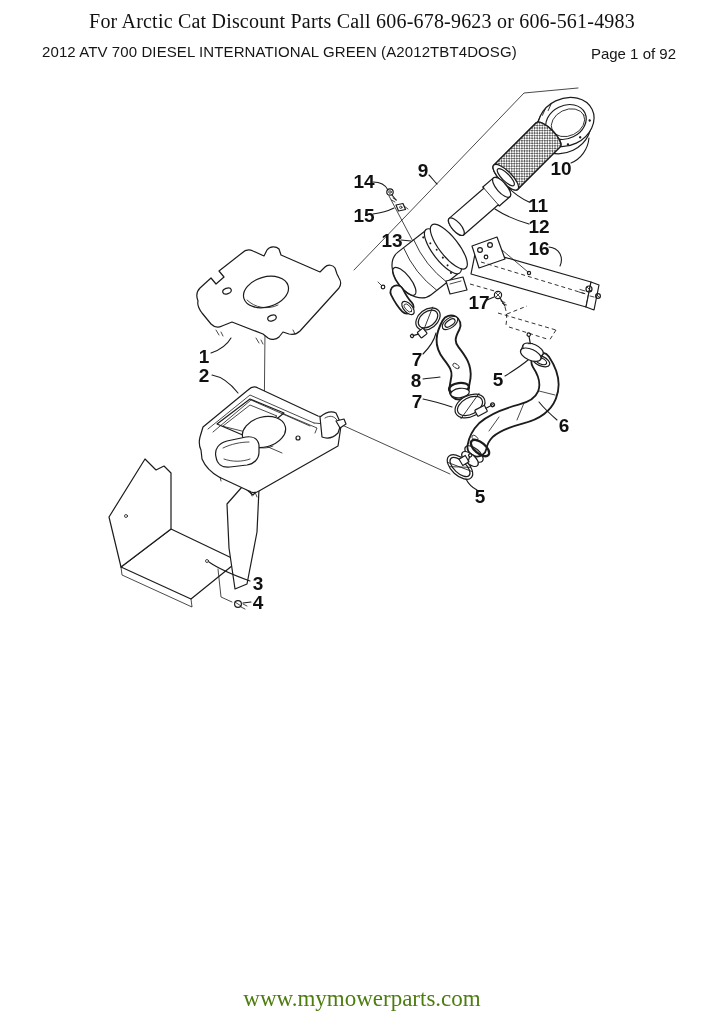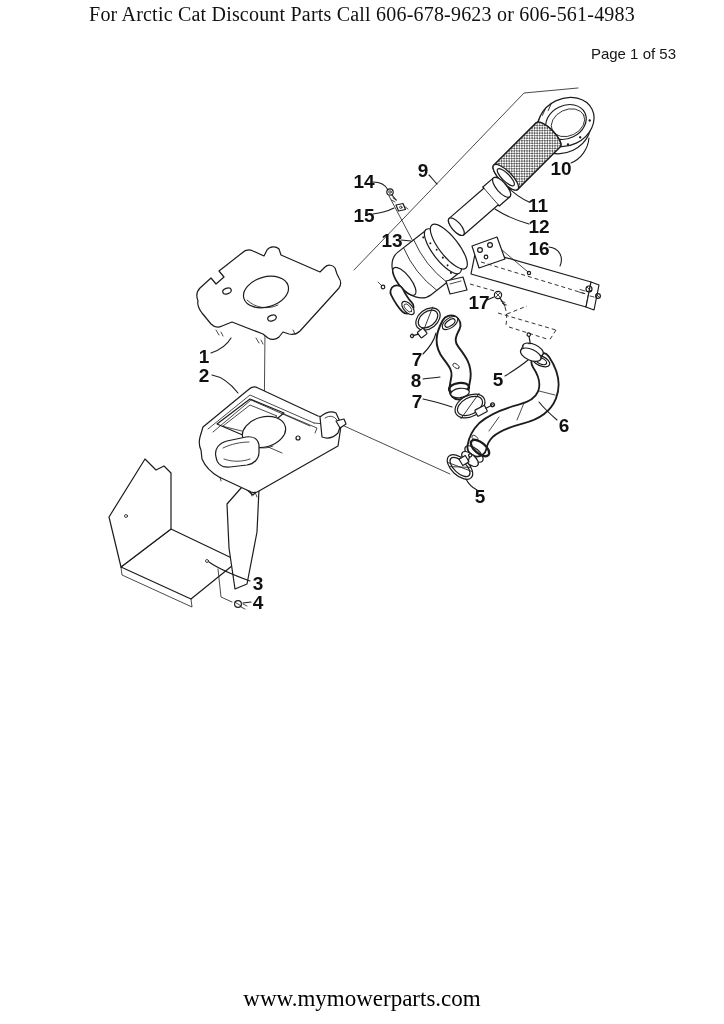--- a/index.html
+++ b/index.html
@@ -5,21 +5,21 @@
   html,body{margin:0;padding:0;background:#e8e8e8;}
   .page{
     position:relative;
     width:724px;height:1024px;
     background:#ffffff;
     overflow:hidden;
     font-family:"Liberation Sans", sans-serif;
     color:#1c1c1c;
   }
   .promo-header{
-    position:absolute;top:3px;left:0;width:724px;
+    position:absolute;top:10px;left:0;width:724px;
     text-align:center;
     font-family:"Liberation Serif", serif;
     font-size:20px;
     color:#111;
     letter-spacing:0.2px;
   }
   .model-block{
     position:absolute;top:44px;left:42px;width:540px;
     font-size:15px;line-height:16.5px;
     color:#161616;
@@ -27,21 +27,21 @@
   }
   .page-indicator{
     position:absolute;top:45px;right:48px;
     font-size:15px;color:#161616;
   }
   .diagram-svg{position:absolute;top:0;left:0;width:724px;height:1024px;}
   .footer-url{
     position:absolute;top:986px;left:0;width:724px;
     text-align:center;
     font-family:"Liberation Serif", serif;
-    font-size:23px;color:#000000;
+    font-size:23px;color:#4d7c0f;
   }
   
   .ln{fill:none;stroke:#1c1c1c;stroke-width:1.2;stroke-linecap:round;stroke-linejoin:round;}
   .thin{fill:none;stroke:#1c1c1c;stroke-width:0.8;stroke-linecap:round;stroke-linejoin:round;}
   .fillw{fill:#ffffff;stroke:#1c1c1c;stroke-width:1.2;stroke-linejoin:round;}
   .dash{fill:none;stroke:#1c1c1c;stroke-width:0.9;stroke-dasharray:4 3;}
   .tube-o{fill:none;stroke:#1c1c1c;stroke-linecap:round;stroke-linejoin:round;}
   .tube-i{fill:none;stroke:#ffffff;stroke-linecap:round;stroke-linejoin:round;}
   .ring{fill:none;stroke:#1c1c1c;stroke-width:2.3;}
   .callout{
@@ -52,23 +52,24 @@
   .leader{fill:none;stroke:#1c1c1c;stroke-width:1.1;stroke-linecap:round;}
 </style>
 </head>
 <body>
 
 <div class="page">
 
   <div class="promo-header">For Arctic Cat Discount Parts Call 606-678-9623 or 606-561-4983</div>
 
   <div class="model-block">
+    <div>2012 ATV 700 DIESEL INTERNATIONAL GREEN (A2012TBT4DOSG)</div>
   </div>
 
-  <div class="page-indicator">Page 1 of 53</div>
+  <div class="page-indicator">Page 1 of 92</div>
 
   <svg class="diagram-svg" viewBox="0 0 724 1024" xmlns="http://www.w3.org/2000/svg">
     <defs>
       <pattern id="hatch" width="3.6" height="3.6" patternUnits="userSpaceOnUse">
         <path d="M0,0 L3.6,3.6 M3.6,0 L0,3.6" stroke="#4a4a4a" stroke-width="0.8"></path>
       </pattern>
     </defs>
 
     <path class="thin" d="M578,88 L524,93 L354,270"></path>
     <path class="thin" d="M389,196 L417,249"></path>

